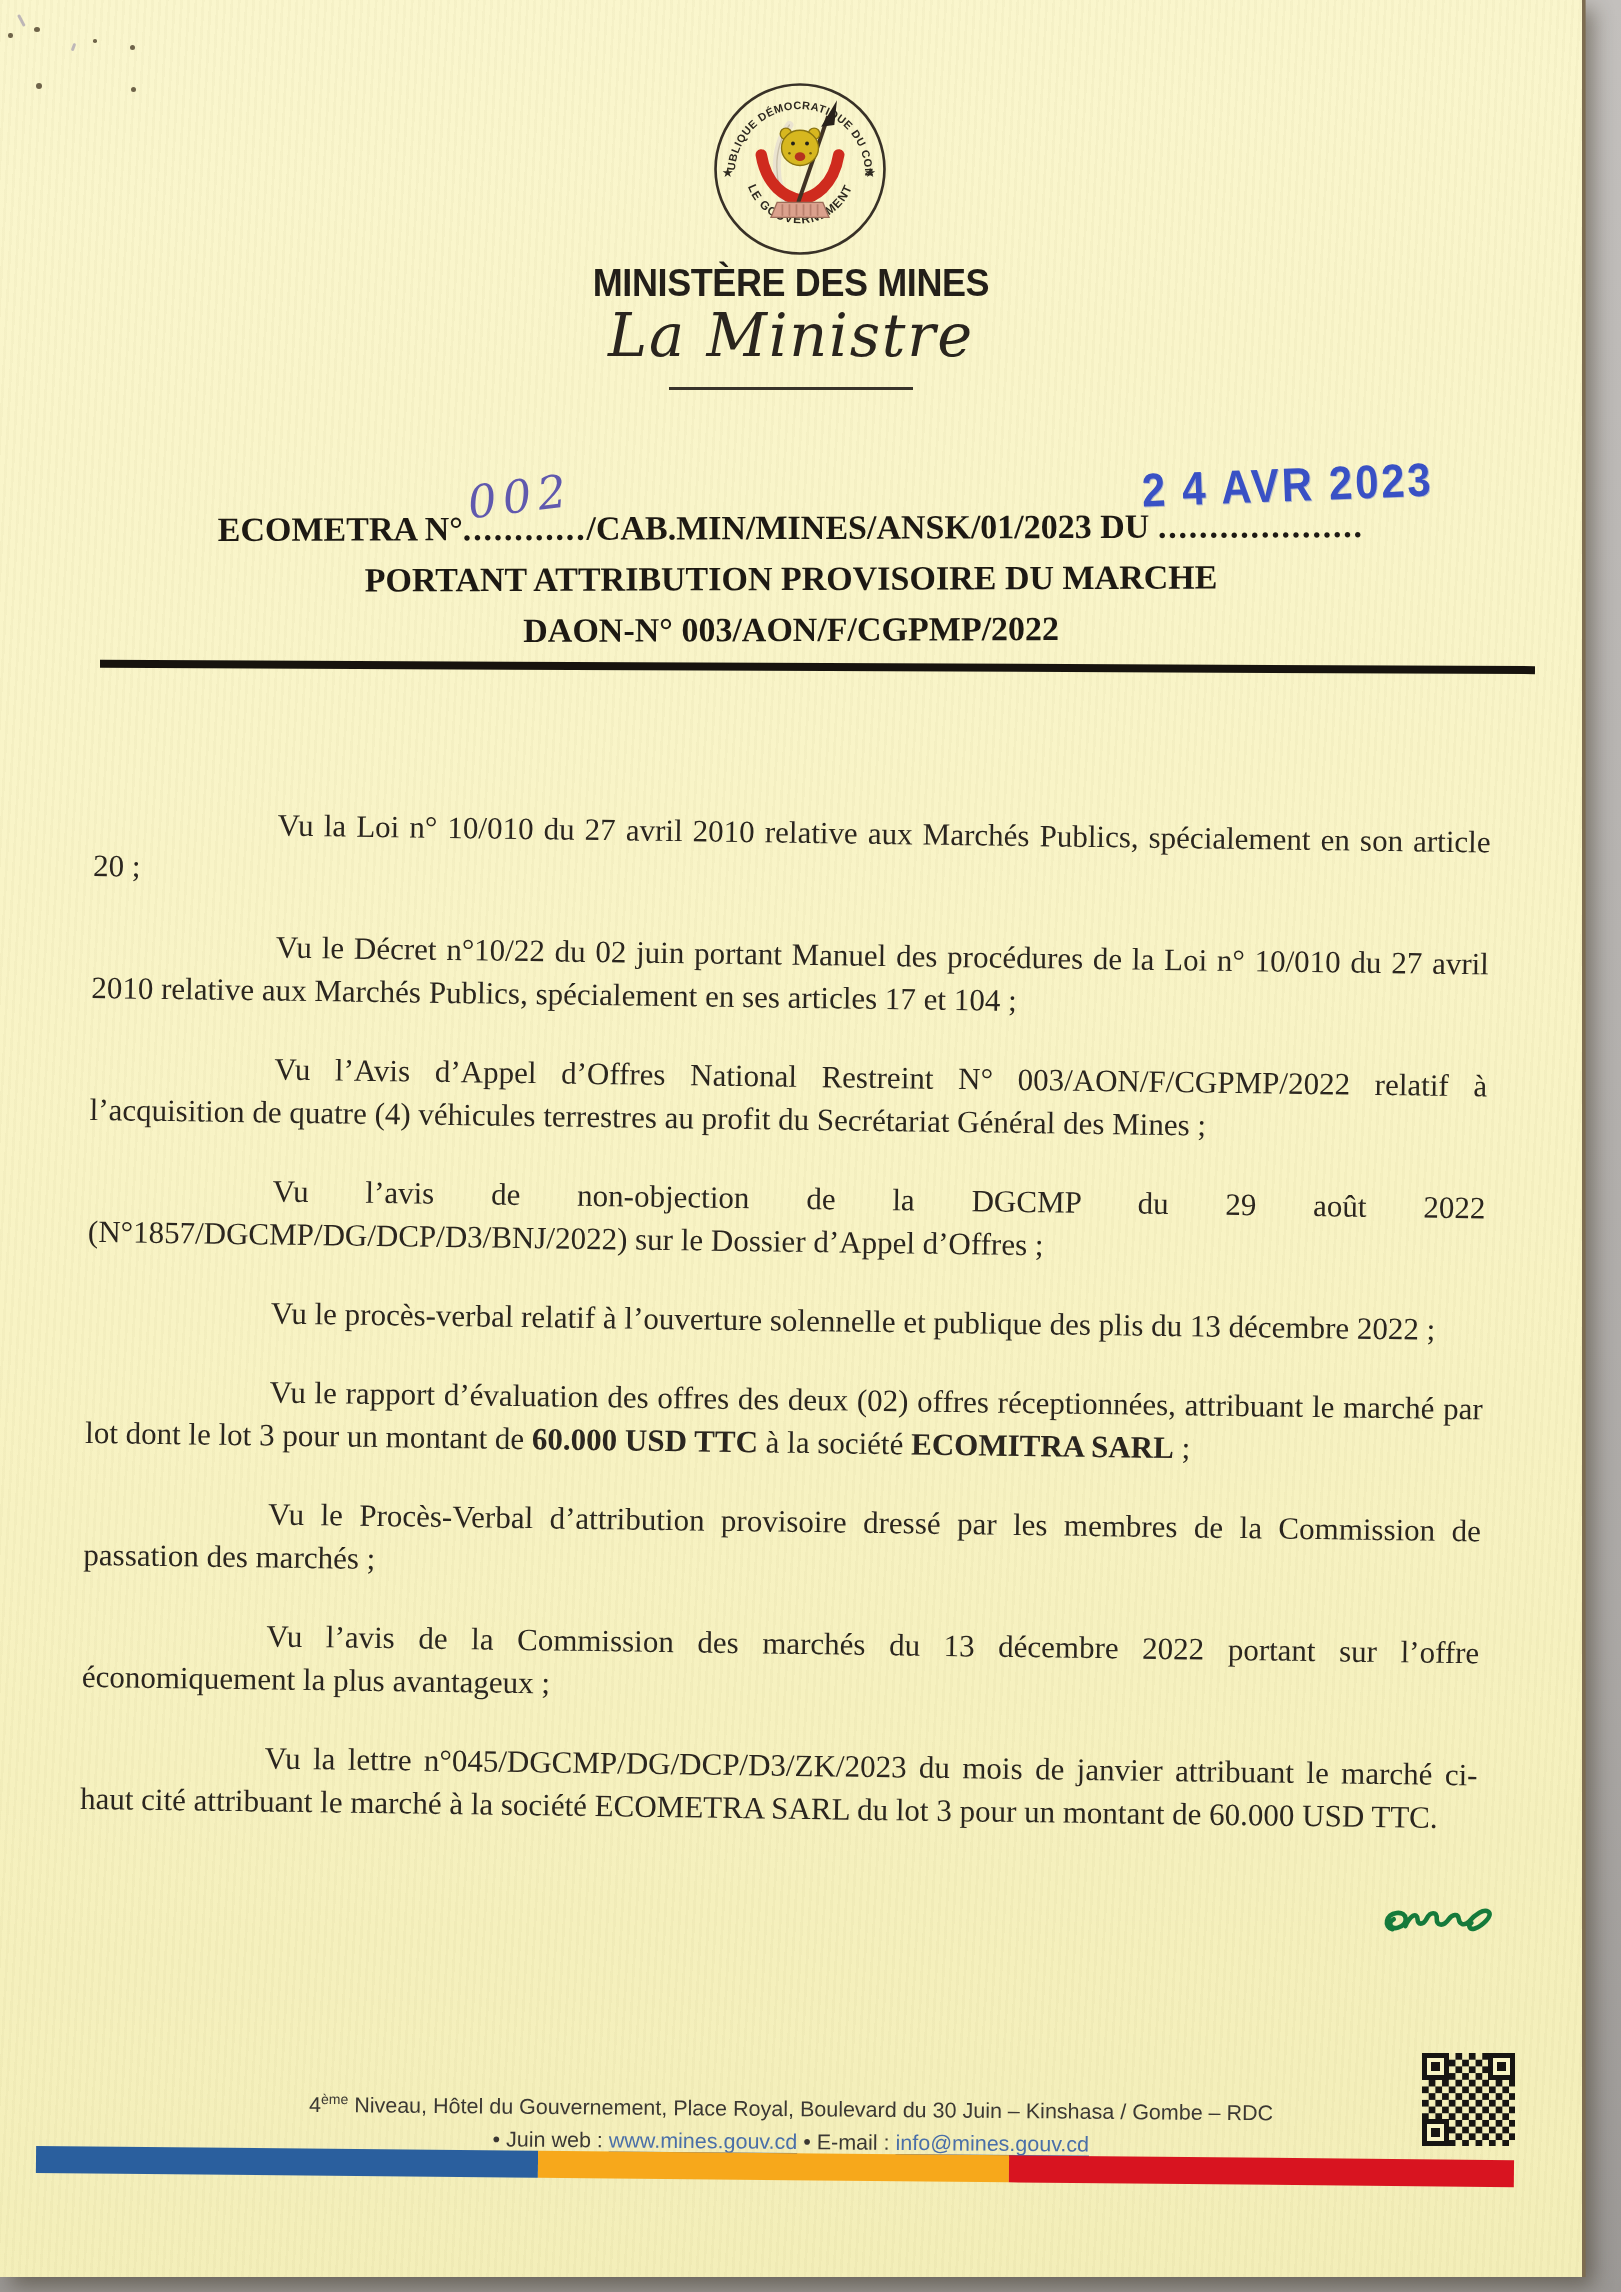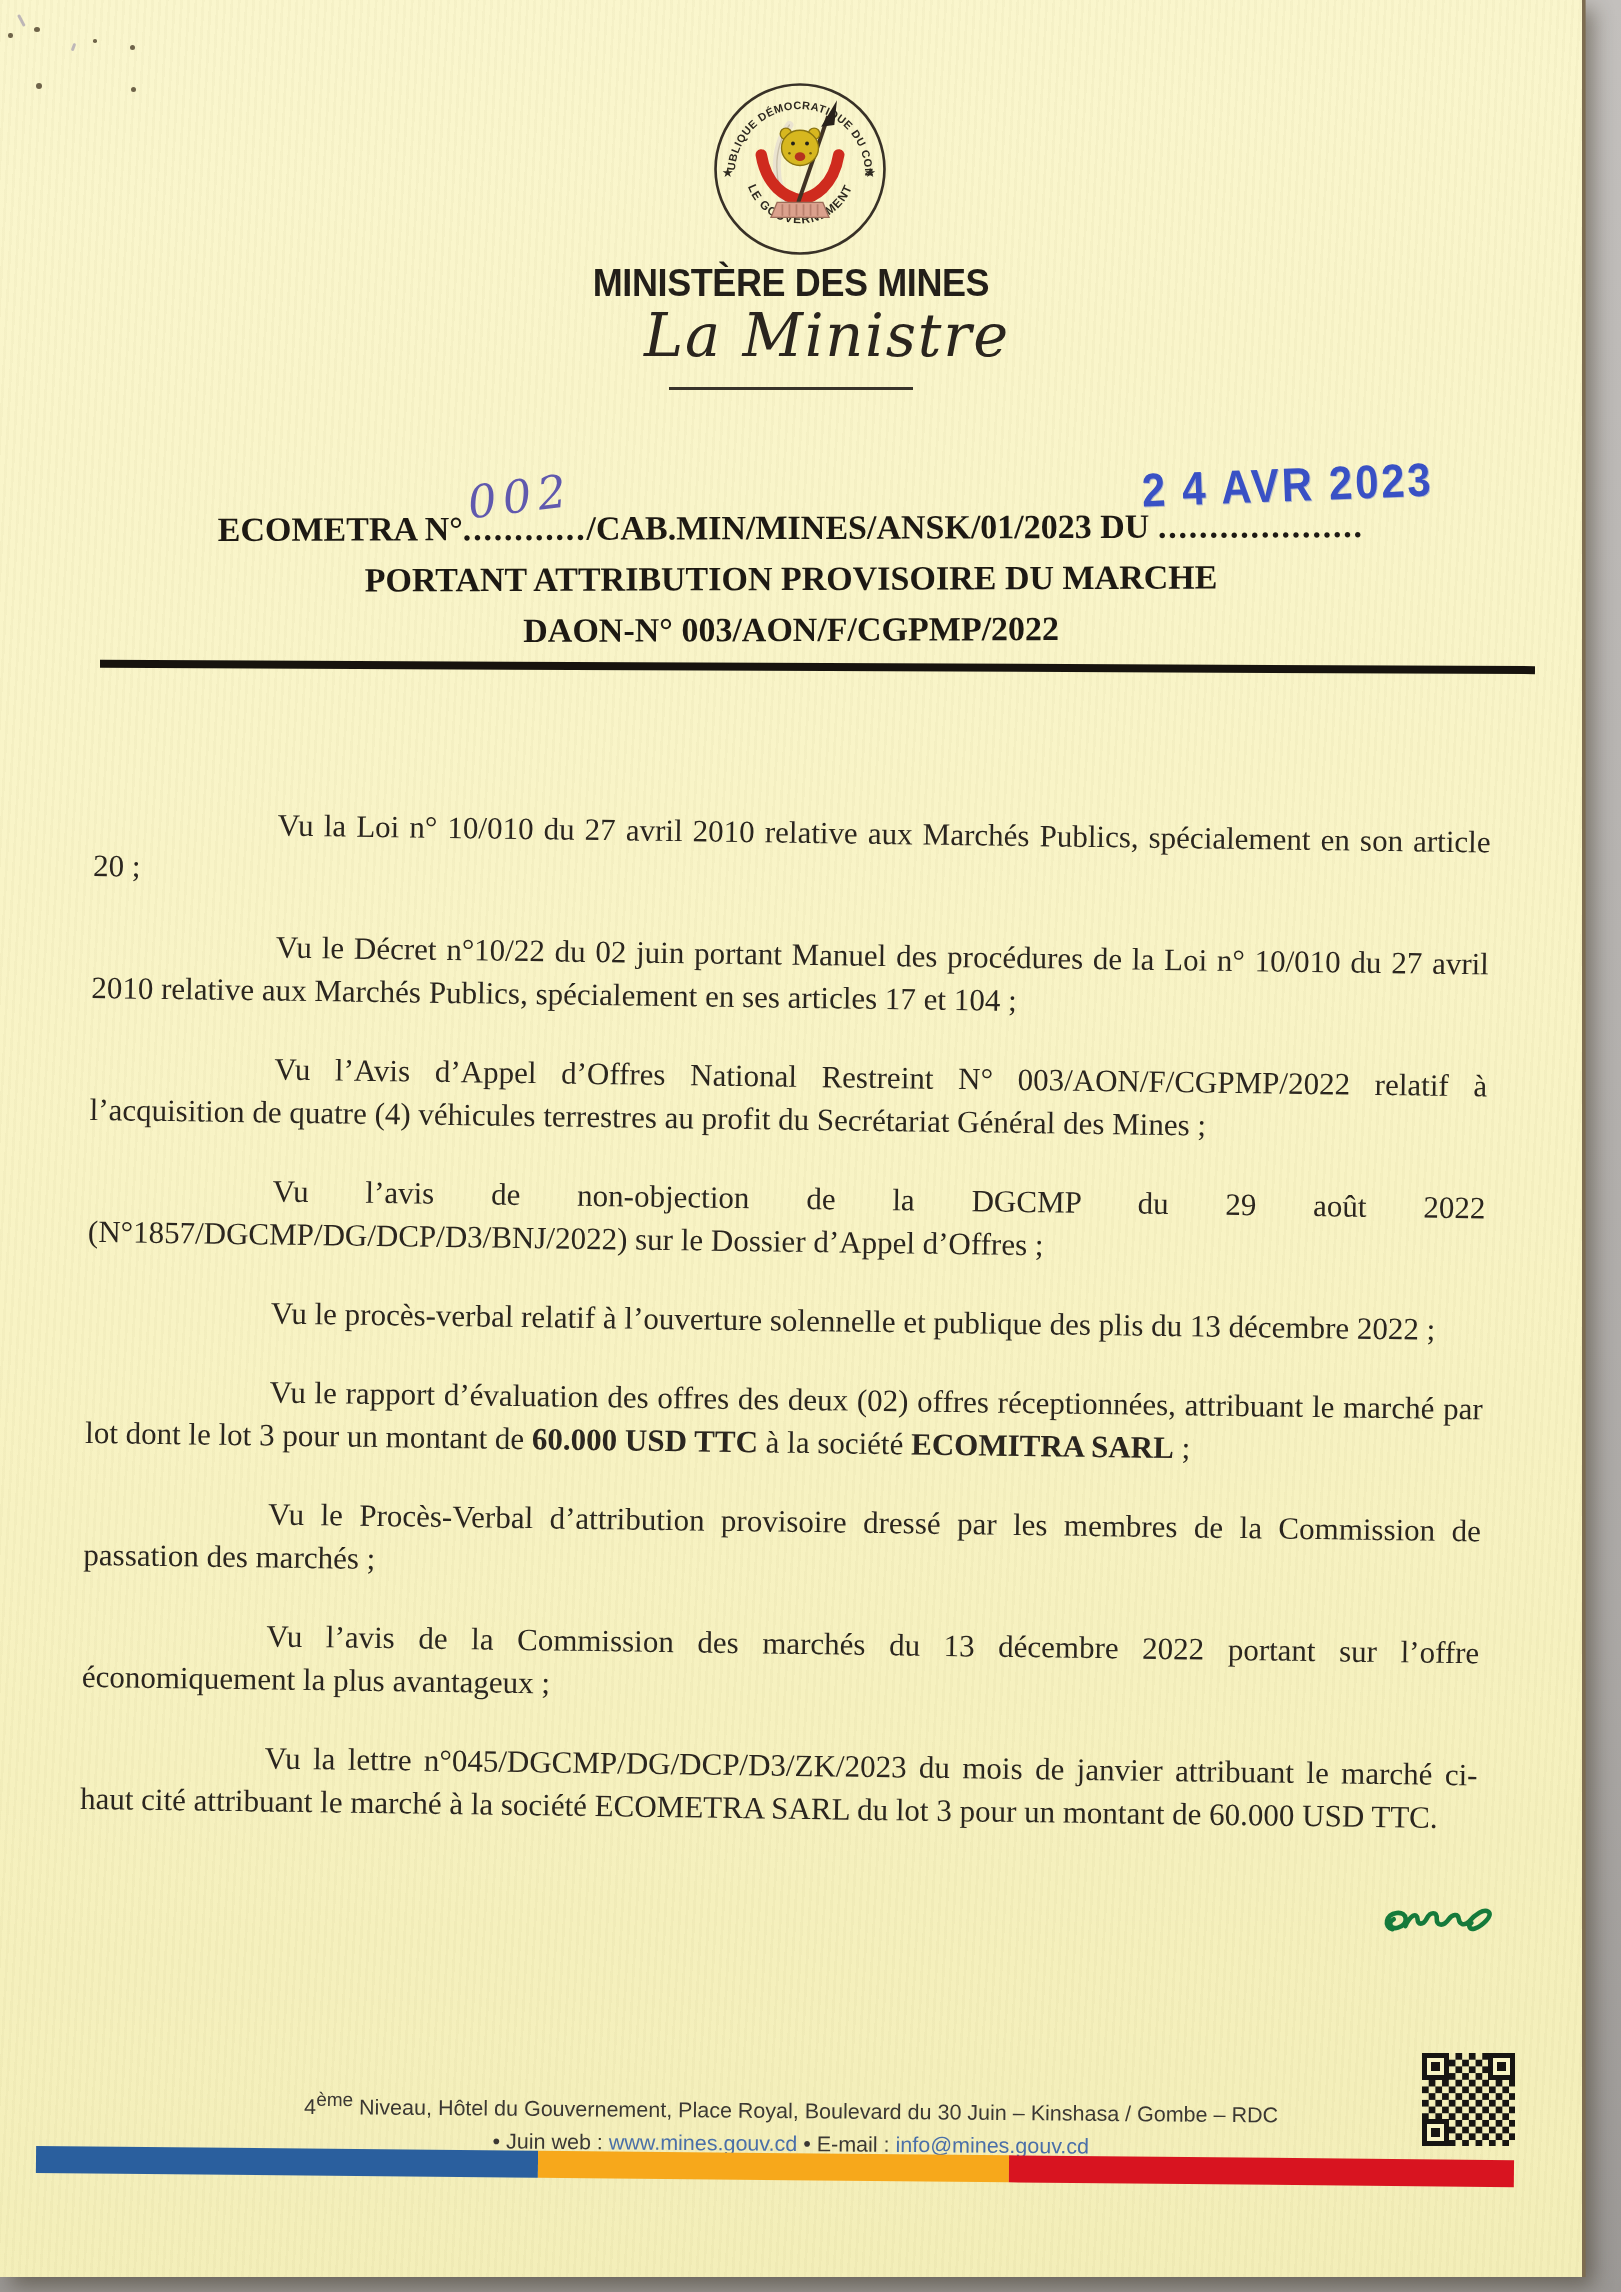--- a/index.html
+++ b/index.html
@@ -14,21 +14,21 @@
   
   .speck{position:absolute;background:#564a33;border-radius:50%;opacity:.85;}
   .pen-mark{position:absolute;width:2.7px;height:13.4px;background:#8d84a8;opacity:.55;border-radius:1.8px;}
   
   .seal{position:absolute;left:712px;top:81px;}
   .ministry{position:absolute;left:0;top:262px;width:100%;text-align:center;
     font-family:"Liberation Sans","DejaVu Sans",sans-serif;font-weight:700;font-size:36px;
     letter-spacing:-0.4px;color:#231f19;transform:scaleY(1.06);}
   .minister{position:absolute;left:0;top:301px;width:100%;text-align:center;
     font-style:italic;font-family:"DejaVu Serif","Liberation Serif",serif;
-    font-size:59px;color:#2a251e;letter-spacing:1.8px;padding-left:36px;}
+    font-size:59px;color:#2a251e;letter-spacing:1.8px;}
   .hdr-rule{position:absolute;left:50%;top:387px;transform:translateX(-50%);width:244px;height:2.7px;background:#38332b;}
   
   .title-block{position:absolute;left:0;top:502px;width:1582px;text-align:center;
     font-weight:700;font-size:34px;line-height:51px;color:#1d1913;transform:rotate(-0.2deg);}
   .t-line1{white-space:nowrap;}
   .dotfield{position:relative;display:inline-block;font-weight:700;letter-spacing:1.8px;}
   .hand-number{position:absolute;left:5.4px;top:-32px;font-size:45px;font-weight:500;
     font-style:italic;font-family:"DejaVu Serif",serif;color:#6059ae;letter-spacing:6.3px;
     transform:rotate(-7deg);}
   .stamp{position:absolute;left:-16px;top:-41px;font-family:"Liberation Sans",sans-serif;
@@ -39,21 +39,21 @@
   .body{position:absolute;left:94px;top:801px;width:1397px;font-size:31px;line-height:43px;
     text-align:justify;transform:rotate(0.8deg);transform-origin:0 0;color:#2b261f;}
   .body p{margin:0 0 36px 0;text-indent:184px;}
   .b{font-weight:700;}
   
   .initials{position:absolute;left:1379px;top:1891px;transform:rotate(2deg);}
   
   .footer{position:absolute;left:0;top:2087px;width:1582px;text-align:center;
     font-family:"Liberation Sans","DejaVu Sans",sans-serif;font-size:21.5px;line-height:33px;
     color:#3b3833;transform:rotate(0.5deg);}
-  .footer sup{font-size:19px;}
+  .footer sup{font-size:14px;}
   .flink{color:#4a6fa8;text-decoration:underline;text-underline-offset:3.6px;cursor:pointer;}
   
   .brand-bar{position:absolute;left:36px;top:2146px;width:1478px;height:27px;display:flex;
     transform:rotate(0.55deg);transform-origin:0 50%;}
   .bar-seg{height:100%;}
   
   .qr{position:absolute;left:1422px;top:2053px;width:93px;height:93px;
     background-image:conic-gradient(#171513 25%, rgba(0,0,0,0) 0 50%, #171513 0 75%, rgba(0,0,0,0) 0);
     background-size:13.4px 13.4px;}
   .qr .finder{position:absolute;width:27px;height:27px;border:5.4px solid #171513;background:#f8f4c5;box-sizing:border-box;}

